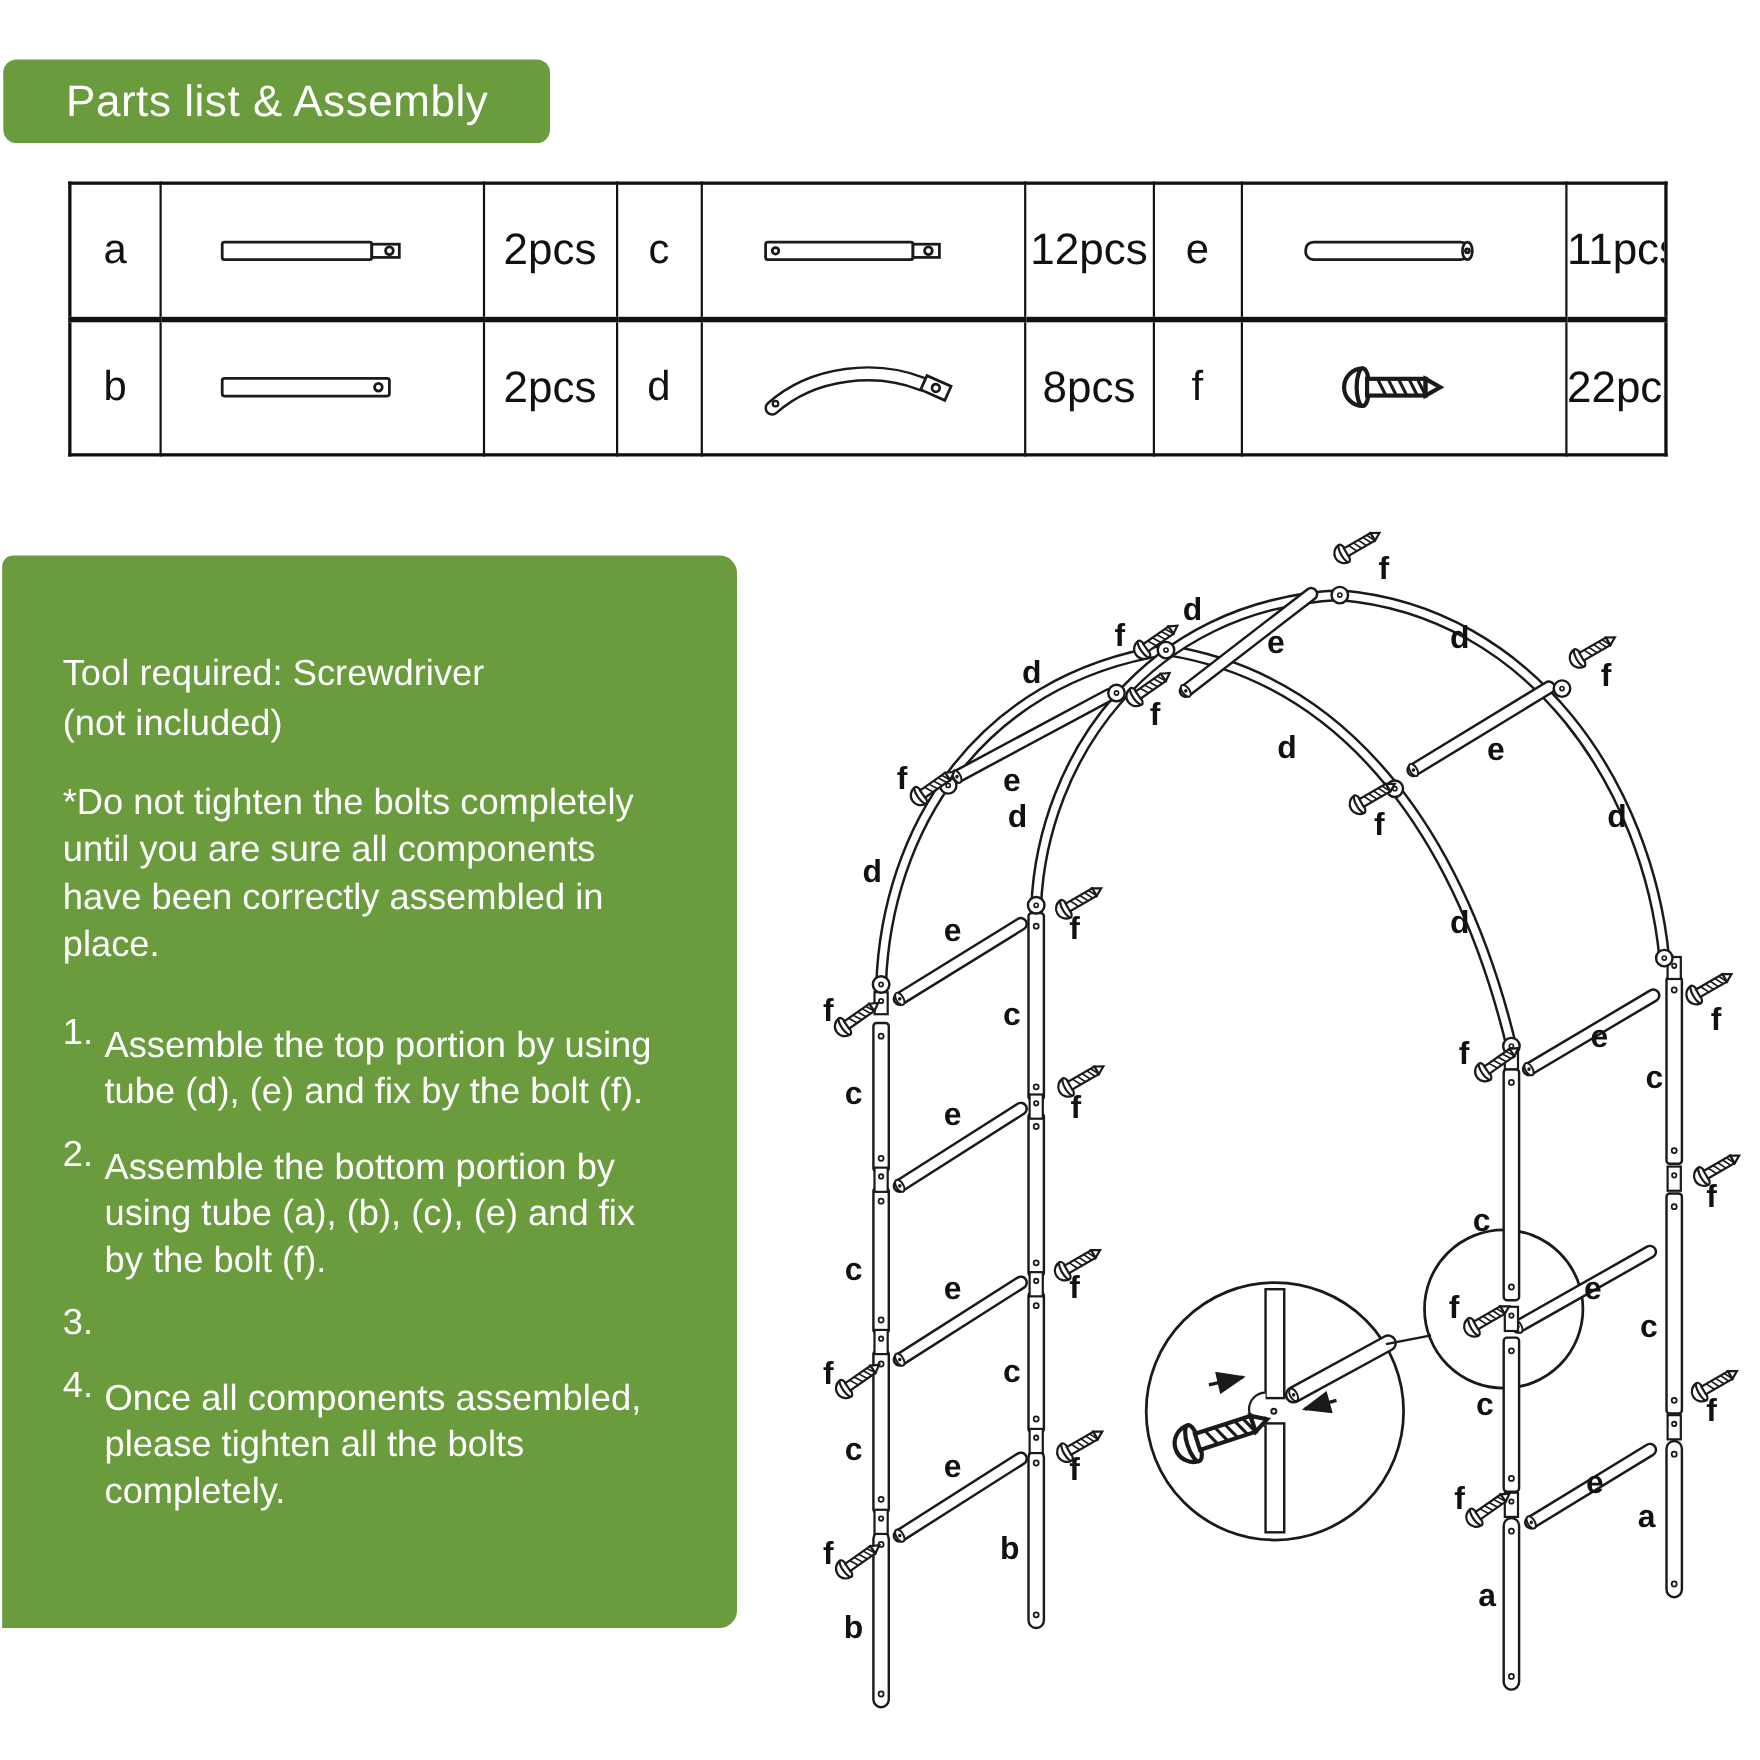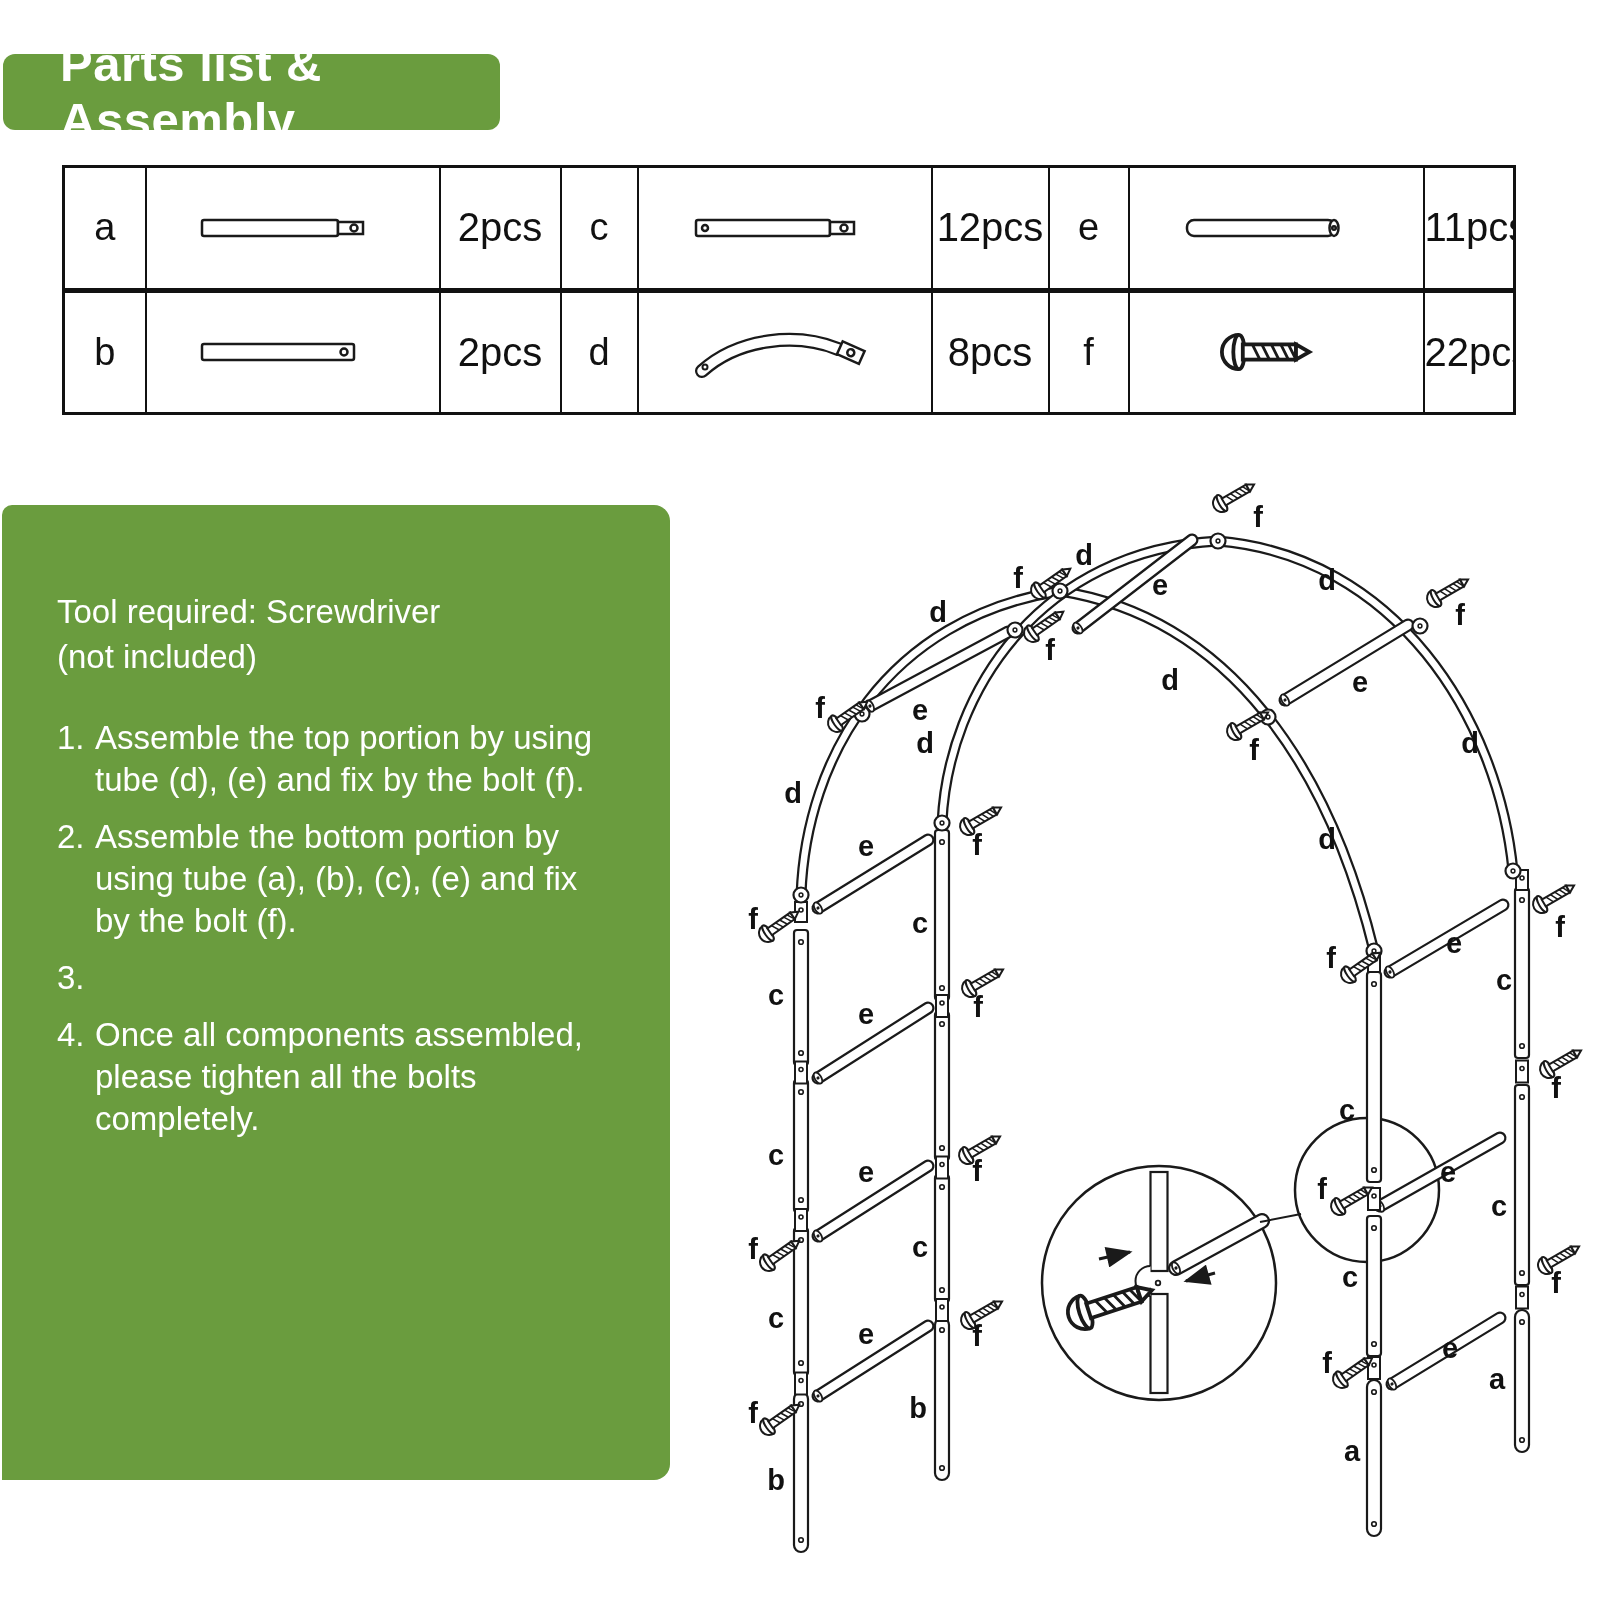--- a/index.html
+++ b/index.html
@@ -1,39 +1,39 @@
 <!DOCTYPE html>
 <html><head>
 <meta charset="utf-8">
 <style>
   :root{ --green:#6A9C3E; --ink:#1a1a1a; }
   html,body{margin:0;padding:0;background:#fff;}
   body{font-family:"Liberation Sans",sans-serif;}
   .page{position:relative;width:1600px;height:1600px;background:#fff;overflow:hidden;}
   .banner{position:absolute;left:3px;top:54px;width:497px;height:76px;background:var(--green);
     border-radius:12px;display:flex;align-items:center;padding-left:57px;box-sizing:border-box;}
-  .banner span{color:#fff;font-size:49px;font-weight:700;letter-spacing:.5px;}
+  .banner span{color:#fff;font-size:40px;font-weight:400;letter-spacing:.5px;}
   table.parts{position:absolute;left:62px;top:165px;width:1451px;height:250px;
     border-collapse:collapse;table-layout:fixed;}
   table.parts td{border:2px solid #111;text-align:center;vertical-align:middle;
     color:#111;padding:0;overflow:hidden;}
   table.parts{border:3px solid #111;}
   table.parts tr.r1 td{border-bottom:5px solid #111;}
   td.letter{font-size:38px;}
   td.qty{font-size:40px;}
   td.icon svg{display:block;margin:0 auto;}
   .panel{position:absolute;left:2px;top:505px;width:668px;height:975px;background:var(--green);
     border-radius:10px 16px 16px 0;color:#fff;box-sizing:border-box;
     padding:84px 50px 0 55px;font-size:33px;}
   .tool{line-height:45px;white-space:pre-line;}
   .warn{margin-top:28px;line-height:43px;white-space:pre-line;}
   ol#steps{list-style:none;margin:38px 0 0 0;padding:0;}
   ol#steps li{display:flex;margin-bottom:15px;line-height:42px;}
   ol#steps .num{width:38px;flex:none;}
-  ol#steps .txt{white-space:pre-line;}
+  ol#steps .txt{white-space:pre-line;margin-top:12px;}
   svg#diagram{position:absolute;left:690px;top:470px;width:910px;height:1130px;}
   svg text.dl{font-family:"Liberation Sans",sans-serif;font-size:29px;font-weight:700;
     fill:#111;text-anchor:middle;}
 </style>
 </head>
 <body>
 
 <div class="page">
 
   <div class="banner">
@@ -120,20 +120,24 @@
             </svg>
           </td>
           <td class="qty">22pcs</td>
         </tr>
       </tbody>
   </table>
 
   <div class="panel">
     <div class="tool">Tool required: Screwdriver
  (not included)</div>
+    <div class="warn">*Do not tighten the bolts completely
+ until you are sure all components
+ have been correctly assembled in
+ place.</div>
     <ol id="steps">
         <li>
           <span class="num">1.</span>
           <span class="txt">Assemble the top portion by using
 tube (d), (e) and fix by the bolt (f).</span>
         </li>
         <li>
           <span class="num">2.</span>
           <span class="txt">Assemble the bottom portion by
 using tube (a), (b), (c), (e) and fix

